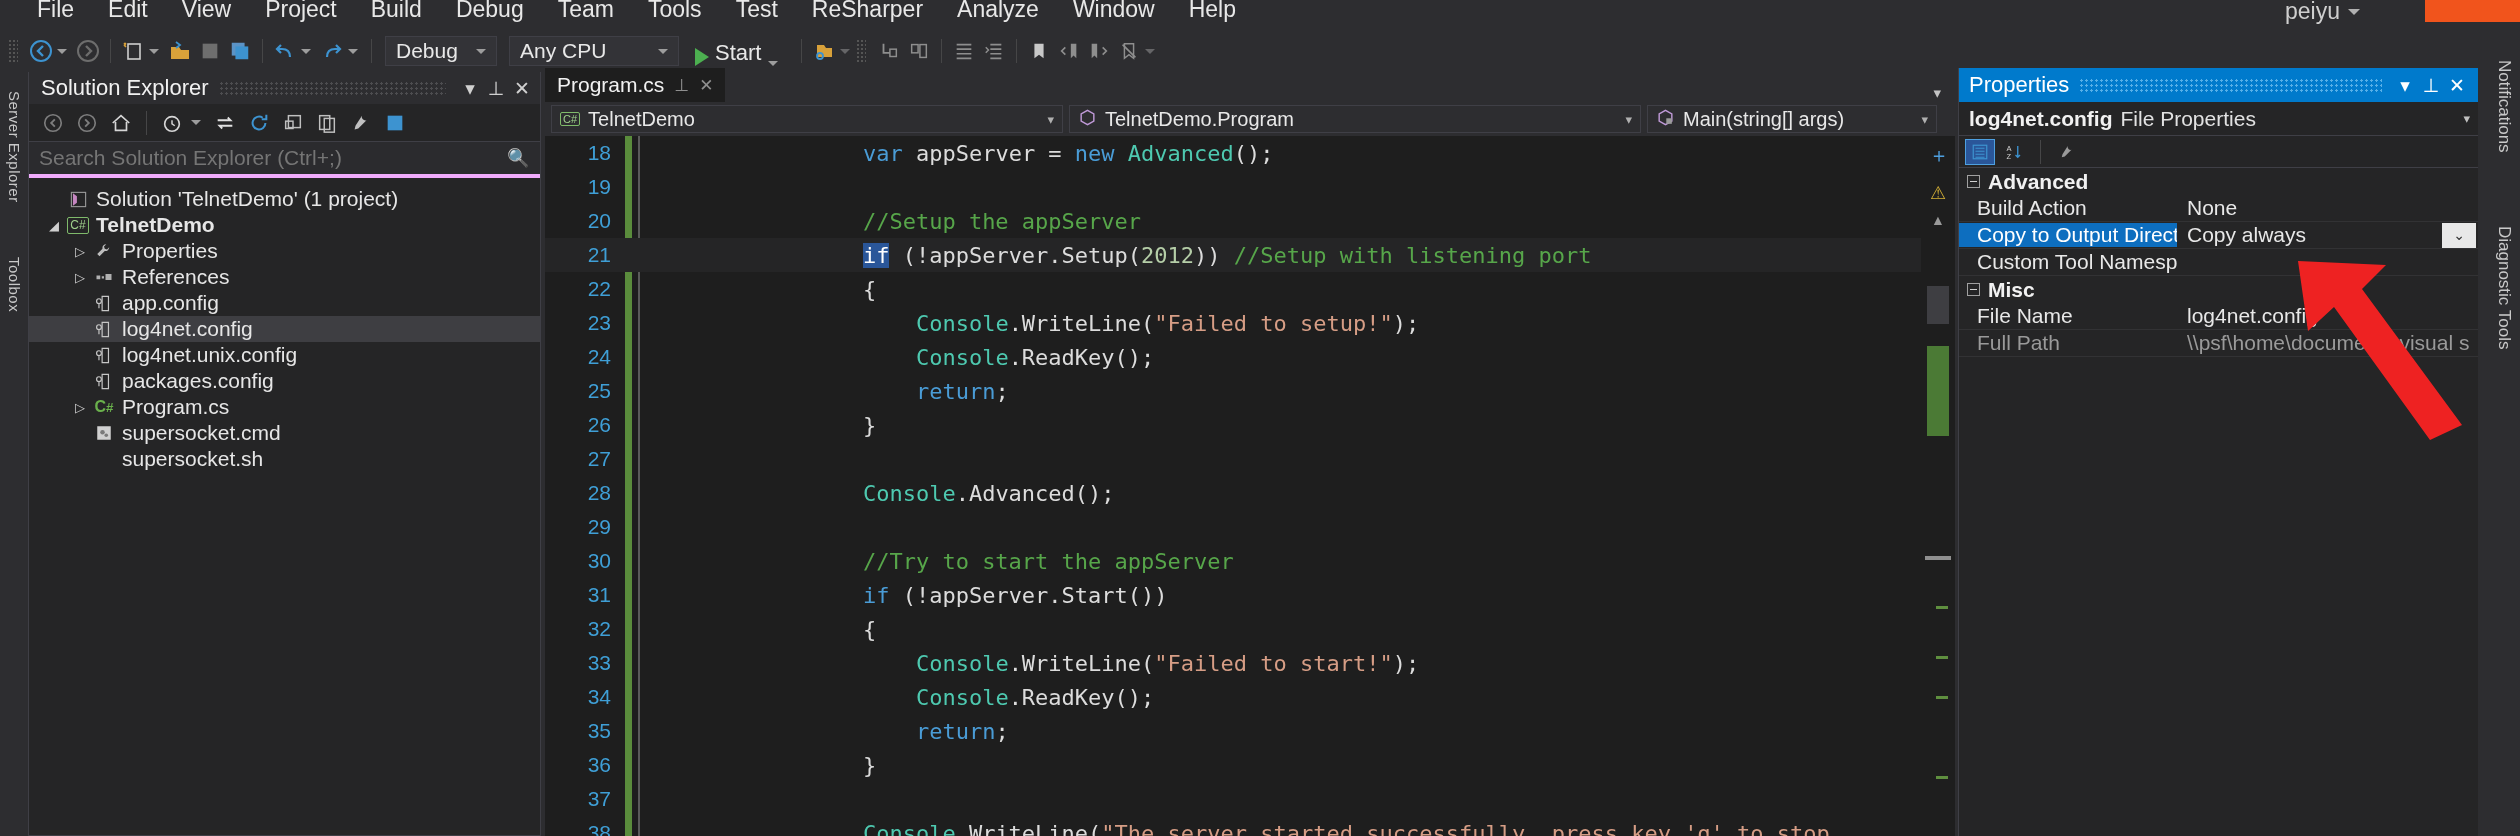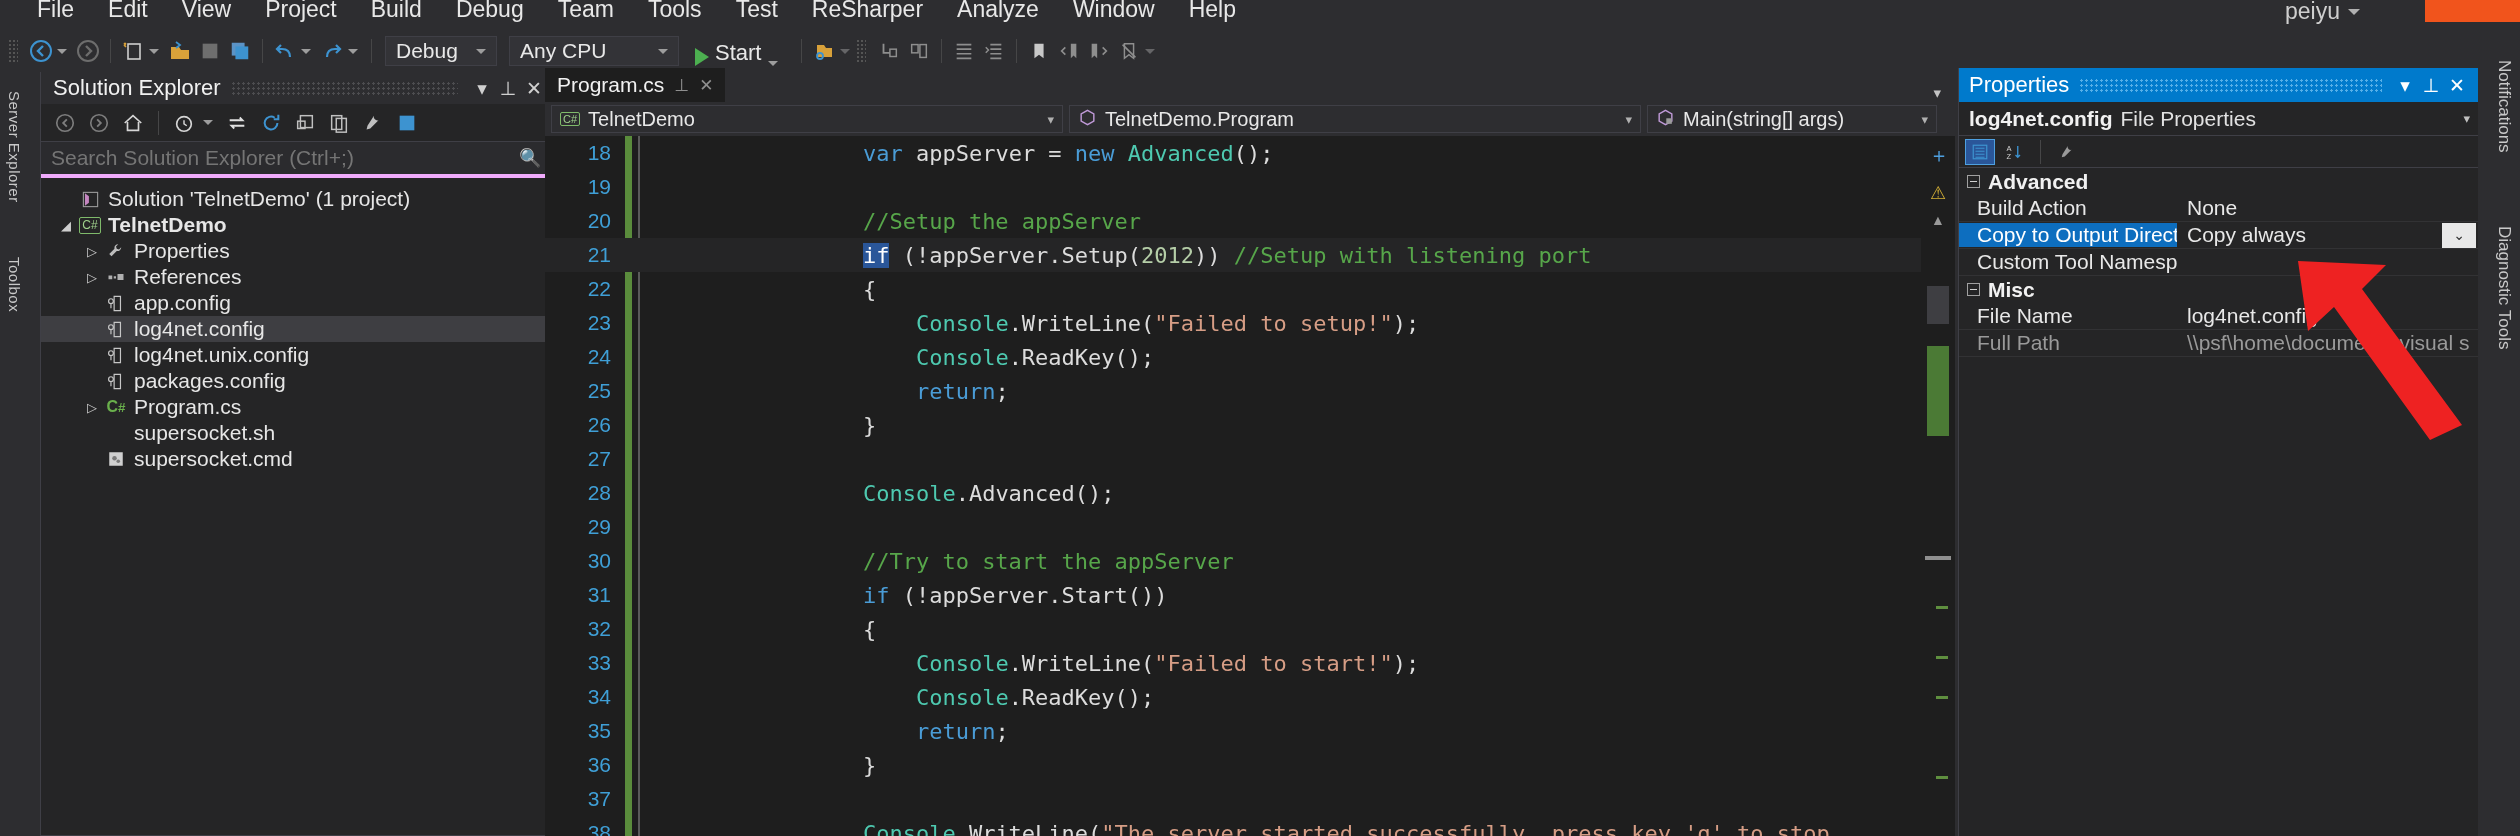--- a/index.html
+++ b/index.html
@@ -41,21 +41,21 @@
   #start-label { font-size:22px; color:#e8e8e8; }
 
   
   .vtab { position:absolute; left:0; width:28px; background:#2d2d30; color:#c9c9c9;
     font-size:15px; writing-mode:vertical-rl; text-orientation:mixed;
     display:flex; align-items:center; justify-content:center; letter-spacing:0.5px; }
   #vtab-server { top:72px; height:150px; }
   #vtab-toolbox { top:230px; height:110px; }
 
   
-  #solution-explorer { position:absolute; left:40px; top:72px; width:513px; height:764px;
+  #solution-explorer { position:absolute; left:28px; top:72px; width:513px; height:764px;
     background:#252526; border:1px solid #3f3f46; border-top:none; }
   #se-header { height:32px; display:flex; align-items:center; background:#2d2d30;
     padding:0 6px 0 12px; }
   #se-title { font-size:22px; color:#f1f1f1; white-space:nowrap; }
   .dots { flex:1; height:14px; margin:0 10px;
     background-image:radial-gradient(#4d4d50 1.1px, transparent 1.2px);
     background-size:5px 5px; }
   .hdr-ico { width:24px; text-align:center; color:#d0d0d0; font-size:19px; margin-left:2px; }
   #se-toolbar { height:38px; display:flex; align-items:center; padding-left:8px; gap:2px;
     border-bottom:1px solid #3f3f46; }
@@ -499,33 +499,33 @@
       <span>packages.config</span>
     </div>
 
     <div class="tree-row" style="padding-left:40px">
       <span class="tw">▷</span>
       <span class="ticon" style="color:#6ab04c;font-weight:bold;font-size:16px">C<sup>#</sup></span>
       <span>Program.cs</span>
     </div>
 
     <div class="tree-row" style="padding-left:62px">
-      <span class="ticon"></span>
-      <span>supersocket.sh</span>
-    </div>
-
-    <div class="tree-row" style="padding-left:62px">
       <span class="ticon cmd-ico">
         <svg width="18" height="18" viewBox="0 0 24 24">
             <rect x="3" y="3" width="18" height="18" fill="#d0d0d0"></rect>
             <circle cx="10" cy="11" r="3" fill="#7a7a7a"></circle>
             <circle cx="15" cy="15" r="2.4" fill="#7a7a7a"></circle>
           </svg>
         </span>
       <span>supersocket.cmd</span>
+    </div>
+
+    <div class="tree-row" style="padding-left:62px">
+      <span class="ticon"></span>
+      <span>supersocket.sh</span>
     </div>
   </div>
 </div>
 
 <div id="editor-panel">
 
   <div id="tabstrip">
     <div id="tab-program">
       <span id="tab-program-label">Program.cs</span>
       <span class="tab-ico">⊥</span>

